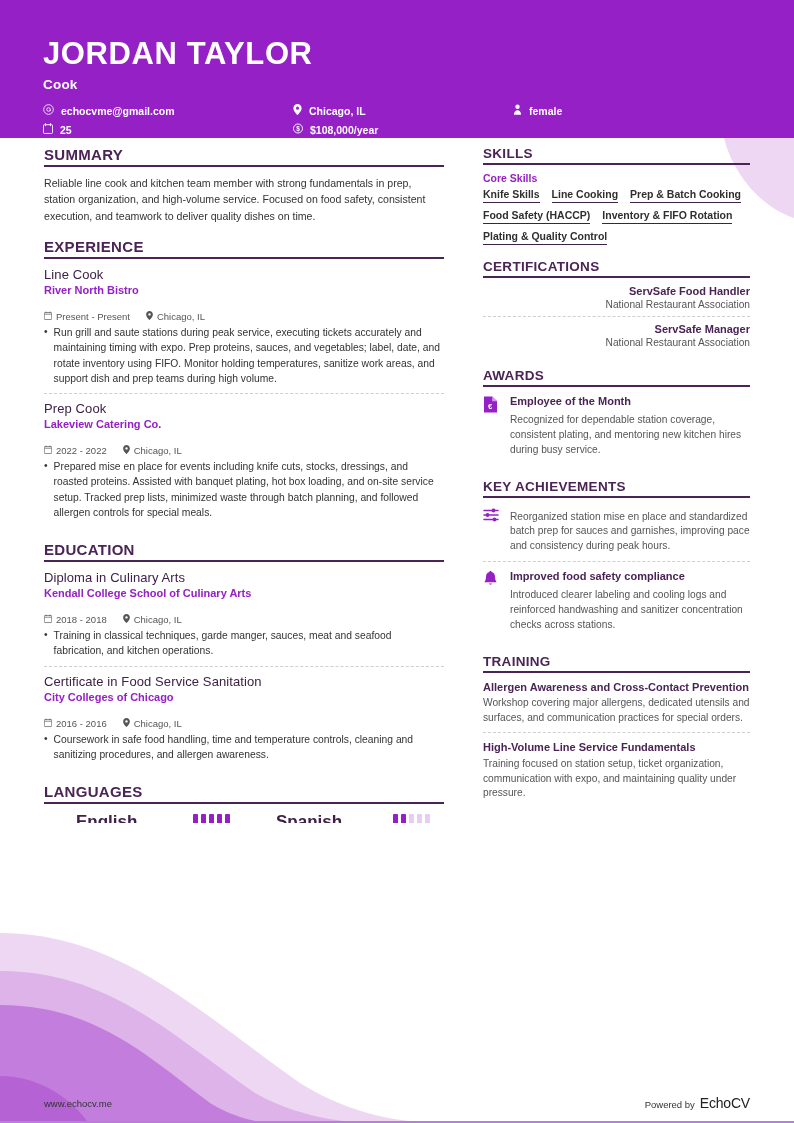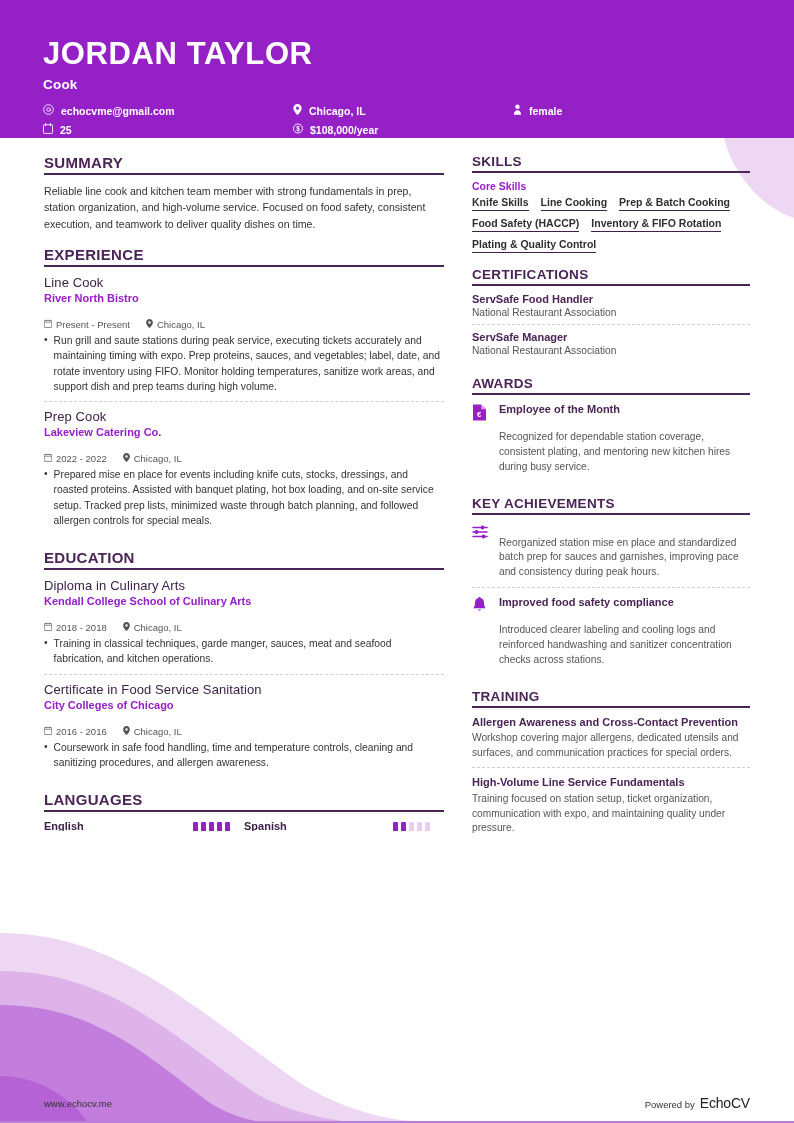--- a/index.html
+++ b/index.html
@@ -18,21 +18,21 @@
 
   
   .header { position: relative; z-index: 2; height: 138px; background: #9520c6; color: #fff; padding: 38px 44px 0 43px; }
   .name { font-size: 31px; font-weight: 700; letter-spacing: .6px; line-height: 1.05; }
   .role { font-size: 13.5px; font-weight: 700; margin-top: 6px; letter-spacing: .2px; }
   .contact-grid { margin-top: 12px; display: grid; grid-template-columns: 250px 220px 1fr; row-gap: 5px; }
   .ci { display: flex; align-items: flex-end; gap: 7px; font-size: 10.5px; font-weight: 700; line-height: 14px; }
   .ci svg { flex: none; }
 
   
-  .body { position: relative; z-index: 2; display: flex; padding: 16px 44px 0 44px; gap: 28px; }
+  .body { position: relative; z-index: 2; display: flex; padding: 8px 44px 0 44px; gap: 39px; }
   .col-left { width: 400px; }
   .col-right { width: 280px; }
 
   .sec-title { font-size: 15px; font-weight: 700; color: #4a2455; letter-spacing: .3px; padding-bottom: 2px; }
   .sec-rule { height: 2px; background: #4a2455; margin-bottom: 8px; }
   .sec { margin-bottom: 14px; }
   .sec-title-r { font-size: 13.5px; font-weight: 700; color: #4a2455; letter-spacing: .3px; padding-bottom: 2px; }
   .sec-rule-r { height: 2px; background: #4a2455; margin-bottom: 7px; }
 
   .summary-txt { font-size: 10.6px; line-height: 1.55; color: #333; }
@@ -43,42 +43,42 @@
   .entry-org { font-size: 11px; font-weight: 700; color: #9520c6; margin-top: 2px; }
   .entry-meta { display: flex; gap: 16px; margin-top: 15px; font-size: 9.5px; color: #555; align-items: center; }
   .meta-i { display: flex; align-items: center; gap: 4px; }
   .bullets { margin-top: 3px; }
   .bullet { display: flex; gap: 6px; font-size: 10.3px; line-height: 1.48; color: #333; }
   .bullet .dot { flex: none; line-height: 1.3; }
 
   
   .langs { display: flex; gap: 0; }
   .lang { width: 200px; display: flex; align-items: flex-start; justify-content: space-between; padding-right: 14px; }
-  .lang-name { font-size: 11px; font-weight: 700; color: #3d2146; }
+  .lang-name { font-size: 17px; font-weight: 700; color: #3d2146; margin-left: 32px; }
   .bars { display: flex; gap: 3px; padding-top: 2px; }
   .bar { width: 5px; height: 15px; border-radius: 1px; background: #e5cef0; }
   .bar.on { background: #9520c6; }
 
   
   .skill-cat { font-size: 10.5px; font-weight: 700; color: #9520c6; margin-bottom: 4px; }
   .skill-tags { display: flex; flex-wrap: wrap; gap: 6px 12px; }
   .skill-tag { font-size: 10.5px; font-weight: 700; color: #2f2f2f; border-bottom: 1.4px solid #3d2146; padding-bottom: 2px; }
 
   
-  .cert { padding-bottom: 6px; margin-bottom: 6px; border-bottom: 1px dashed #cfcfcf; }
+  .cert { padding-bottom: 6px; margin-bottom: 6px; border-bottom: 1px dashed #cfcfcf; text-align: right; }
   .cert.last { border-bottom: none; }
   .cert-name { font-size: 11px; font-weight: 700; color: #4a2455; }
   .cert-org { font-size: 10.2px; color: #555; margin-top: 2px; }
 
   
   .ach { display: flex; gap: 9px; padding-bottom: 7px; margin-bottom: 7px; border-bottom: 1px dashed #cfcfcf; }
   .ach.last { border-bottom: none; }
   .ach-ico { flex: none; width: 18px; padding-top: 2px; }
   .ach-title { font-size: 11px; font-weight: 700; color: #4a2455; line-height: 1.3; }
-  .ach-desc { font-size: 10.2px; color: #555; line-height: 1.45; margin-top: 14px; }
+  .ach-desc { font-size: 10.2px; color: #555; line-height: 1.45; margin-top: 5px; }
 
   
   .tr-item { padding-bottom: 7px; margin-bottom: 7px; border-bottom: 1px dashed #cfcfcf; }
   .tr-item.last { border-bottom: none; }
   .tr-name { font-size: 11px; font-weight: 700; color: #4a2455; line-height: 1.3; }
   .tr-desc { font-size: 10.2px; color: #555; line-height: 1.45; margin-top: 2px; }
 
   
   .footer { position: absolute; left: 0; bottom: 0; width: 794px; height: 40px; z-index: 4; display: flex; align-items: center; justify-content: space-between; padding: 0 44px; }
   .foot-url { font-size: 9.5px; color: #333; }

